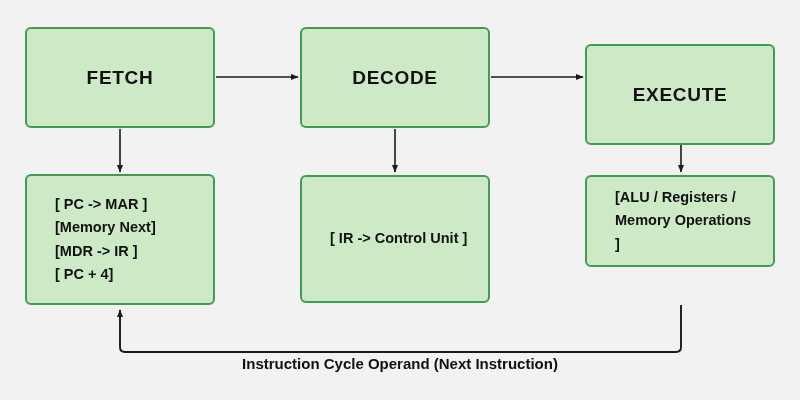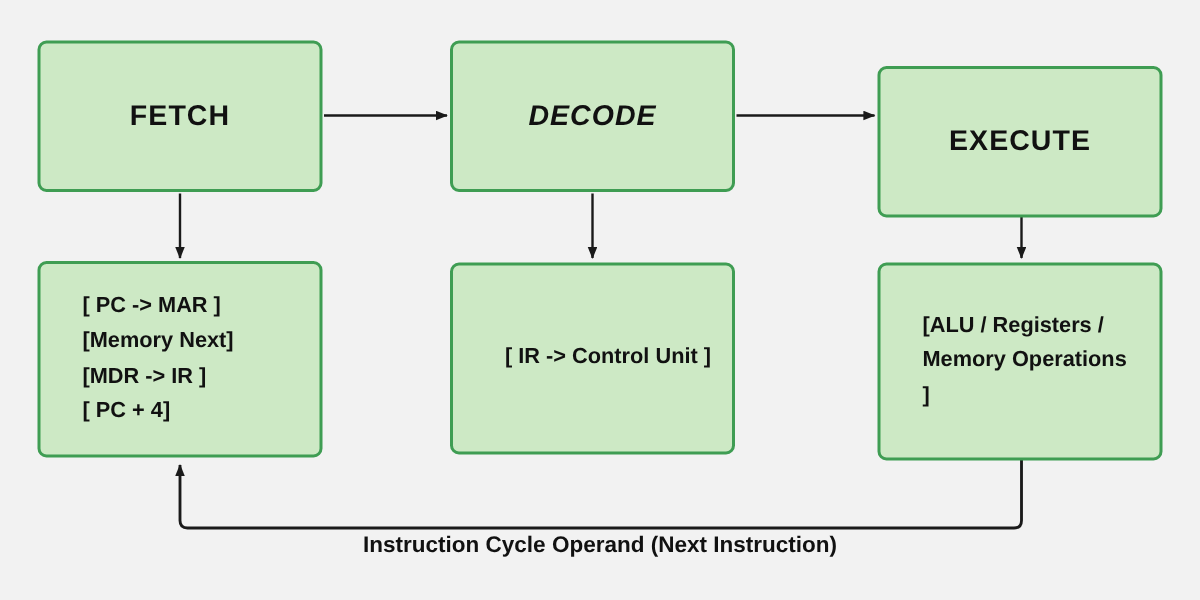--- a/index.html
+++ b/index.html
@@ -56,25 +56,25 @@
     font-size: 14.5px;
     font-weight: bold;
     color: #111111;
     line-height: 1.62;
     white-space: nowrap;
   }
   .detail.wrap .detail-line {
     white-space: normal;
   }
   #stage-fetch   { left: 25px;  top: 27px;  width: 190px; height: 101px; }
-  #stage-decode  { left: 300px; top: 27px;  width: 190px; height: 101px; font-style: italic; }
+  #stage-decode  { left: 300px; top: 27px;  width: 190px; height: 101px; }
   #stage-execute { left: 585px; top: 44px;  width: 190px; height: 101px; }
   #detail-fetch   { left: 25px;  top: 174px; width: 190px; height: 131px; }
-  #detail-decode  { left: 300px; top: 175px; width: 190px; height: 128px; align-items: flex-end; }
-  #detail-execute { left: 585px; top: 175px; width: 190px; height: 132px; }
+  #detail-decode  { left: 300px; top: 175px; width: 190px; height: 128px; }
+  #detail-execute { left: 585px; top: 175px; width: 190px; height: 92px; }
   #loop-caption {
     position: absolute;
     left: 0;
     top: 355px;
     width: 800px;
     text-align: center;
     font-size: 15px;
     font-weight: bold;
     color: #111111;
   }

